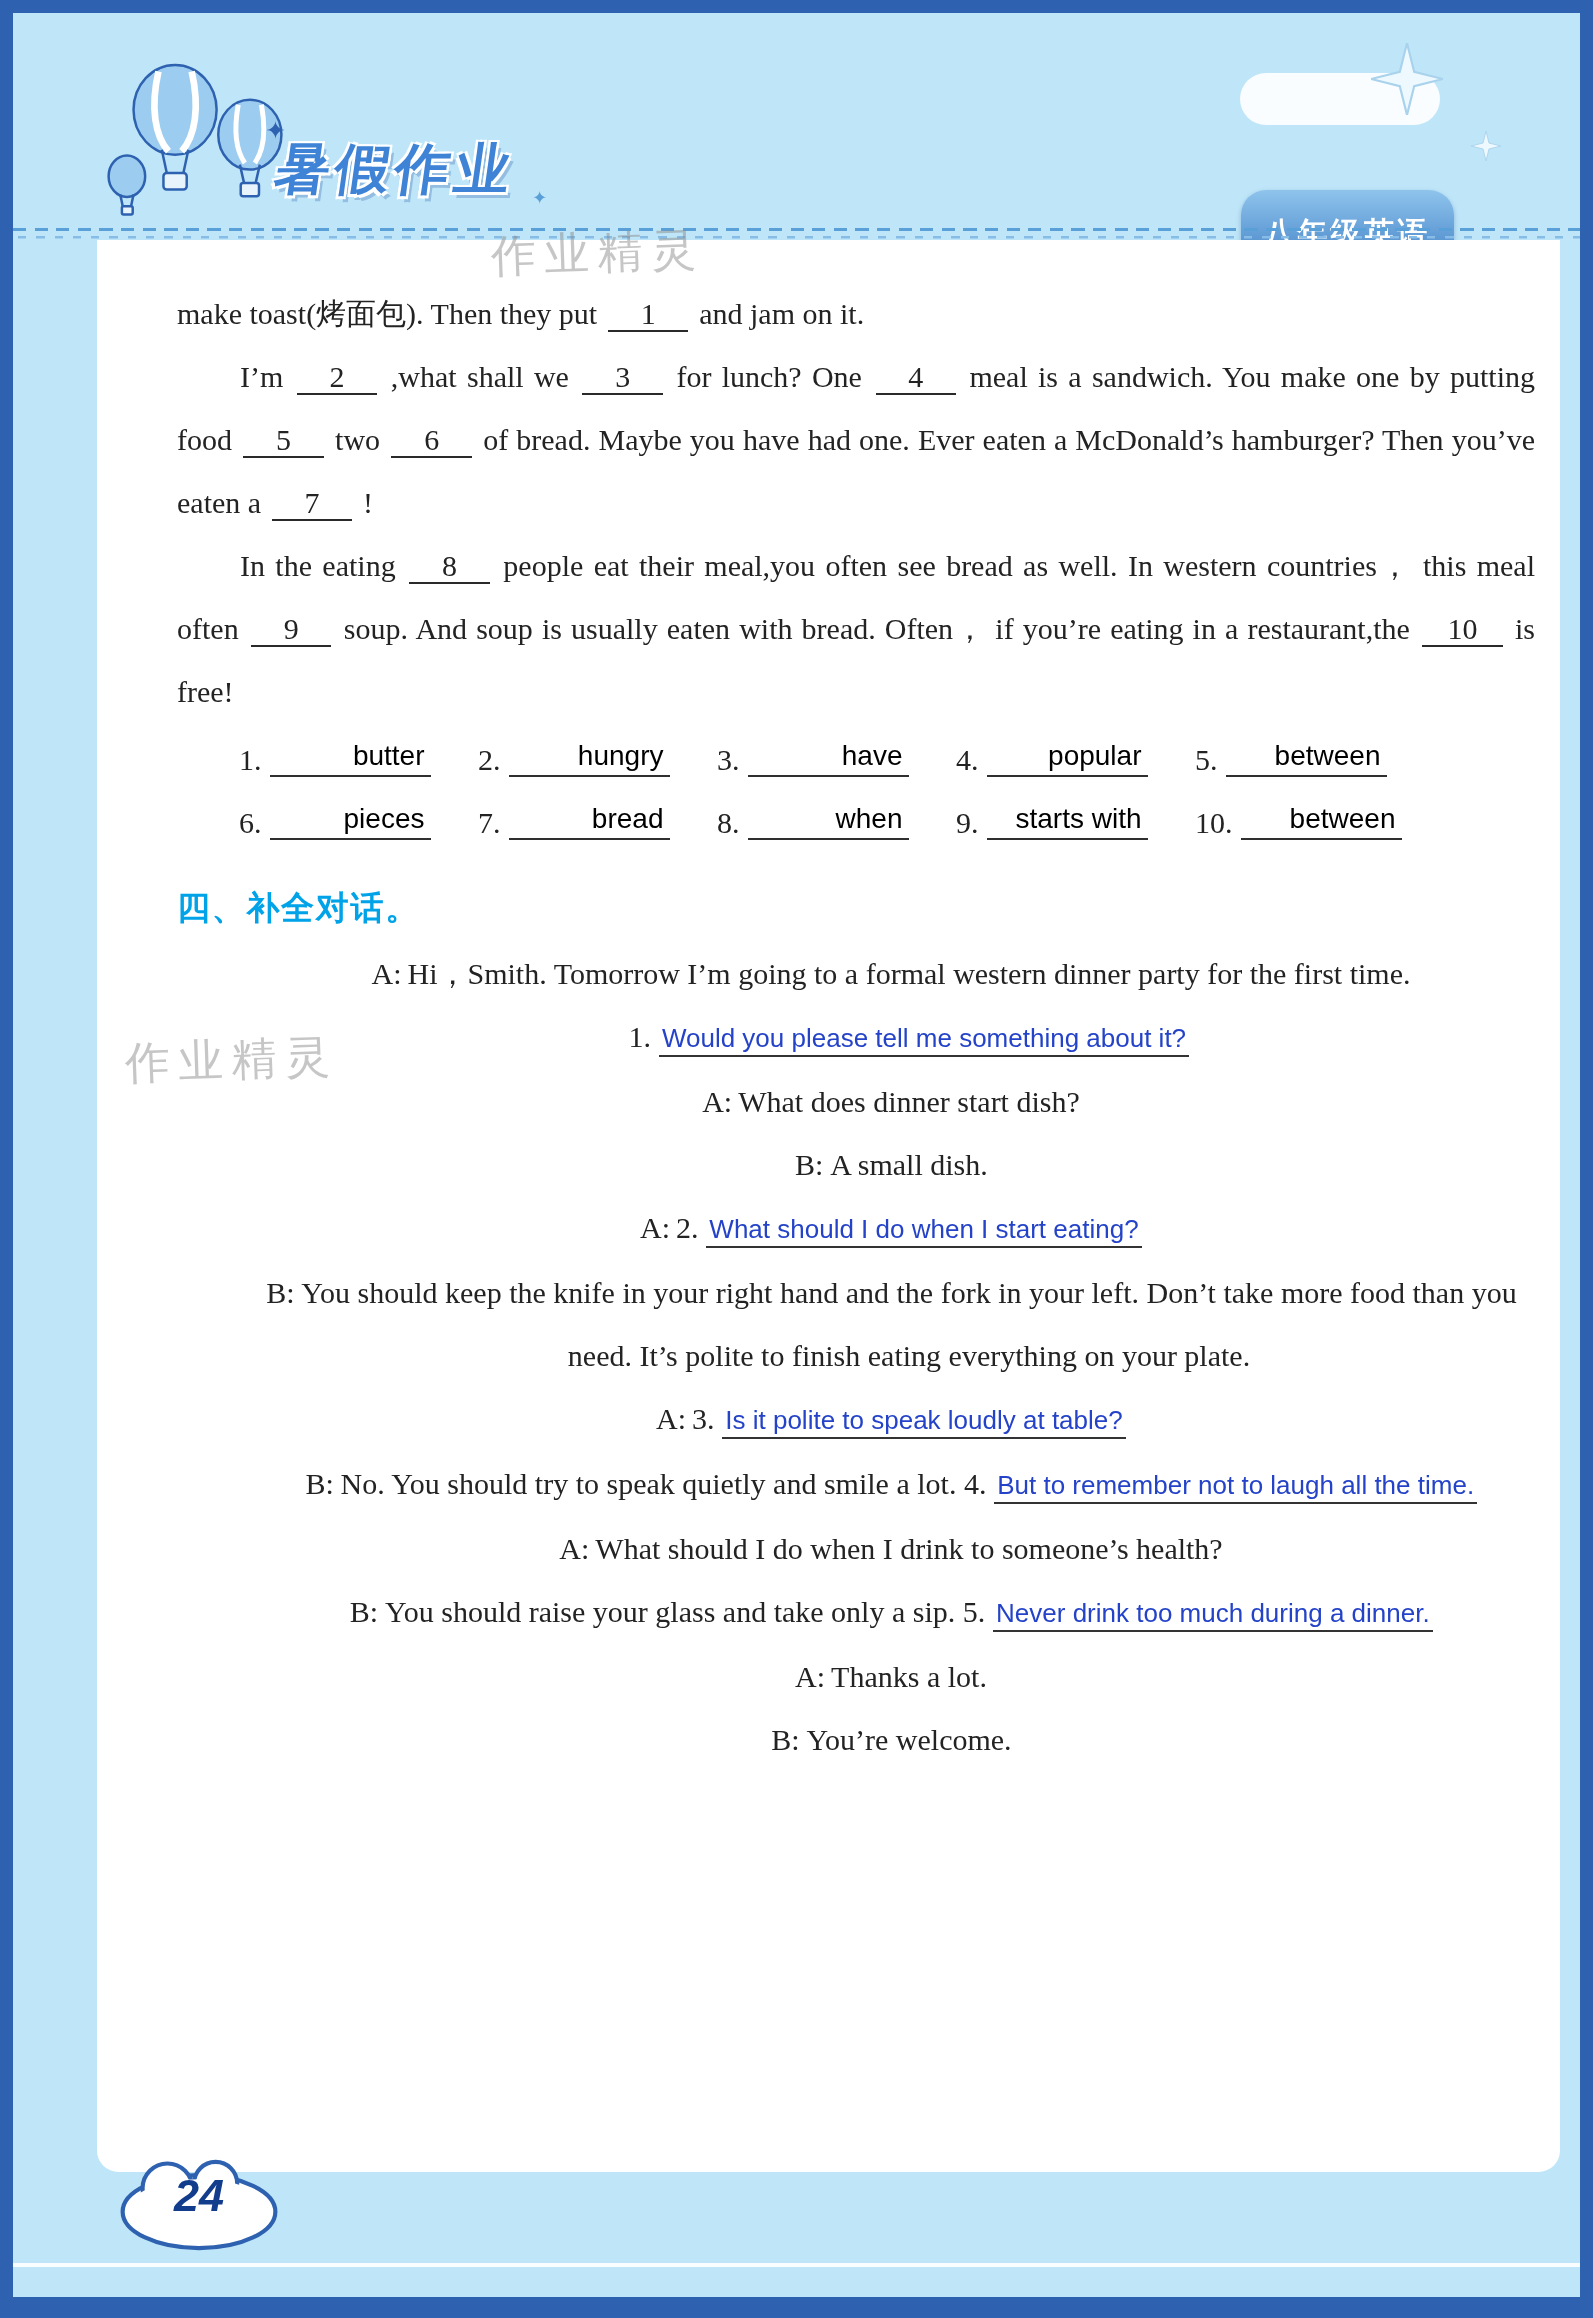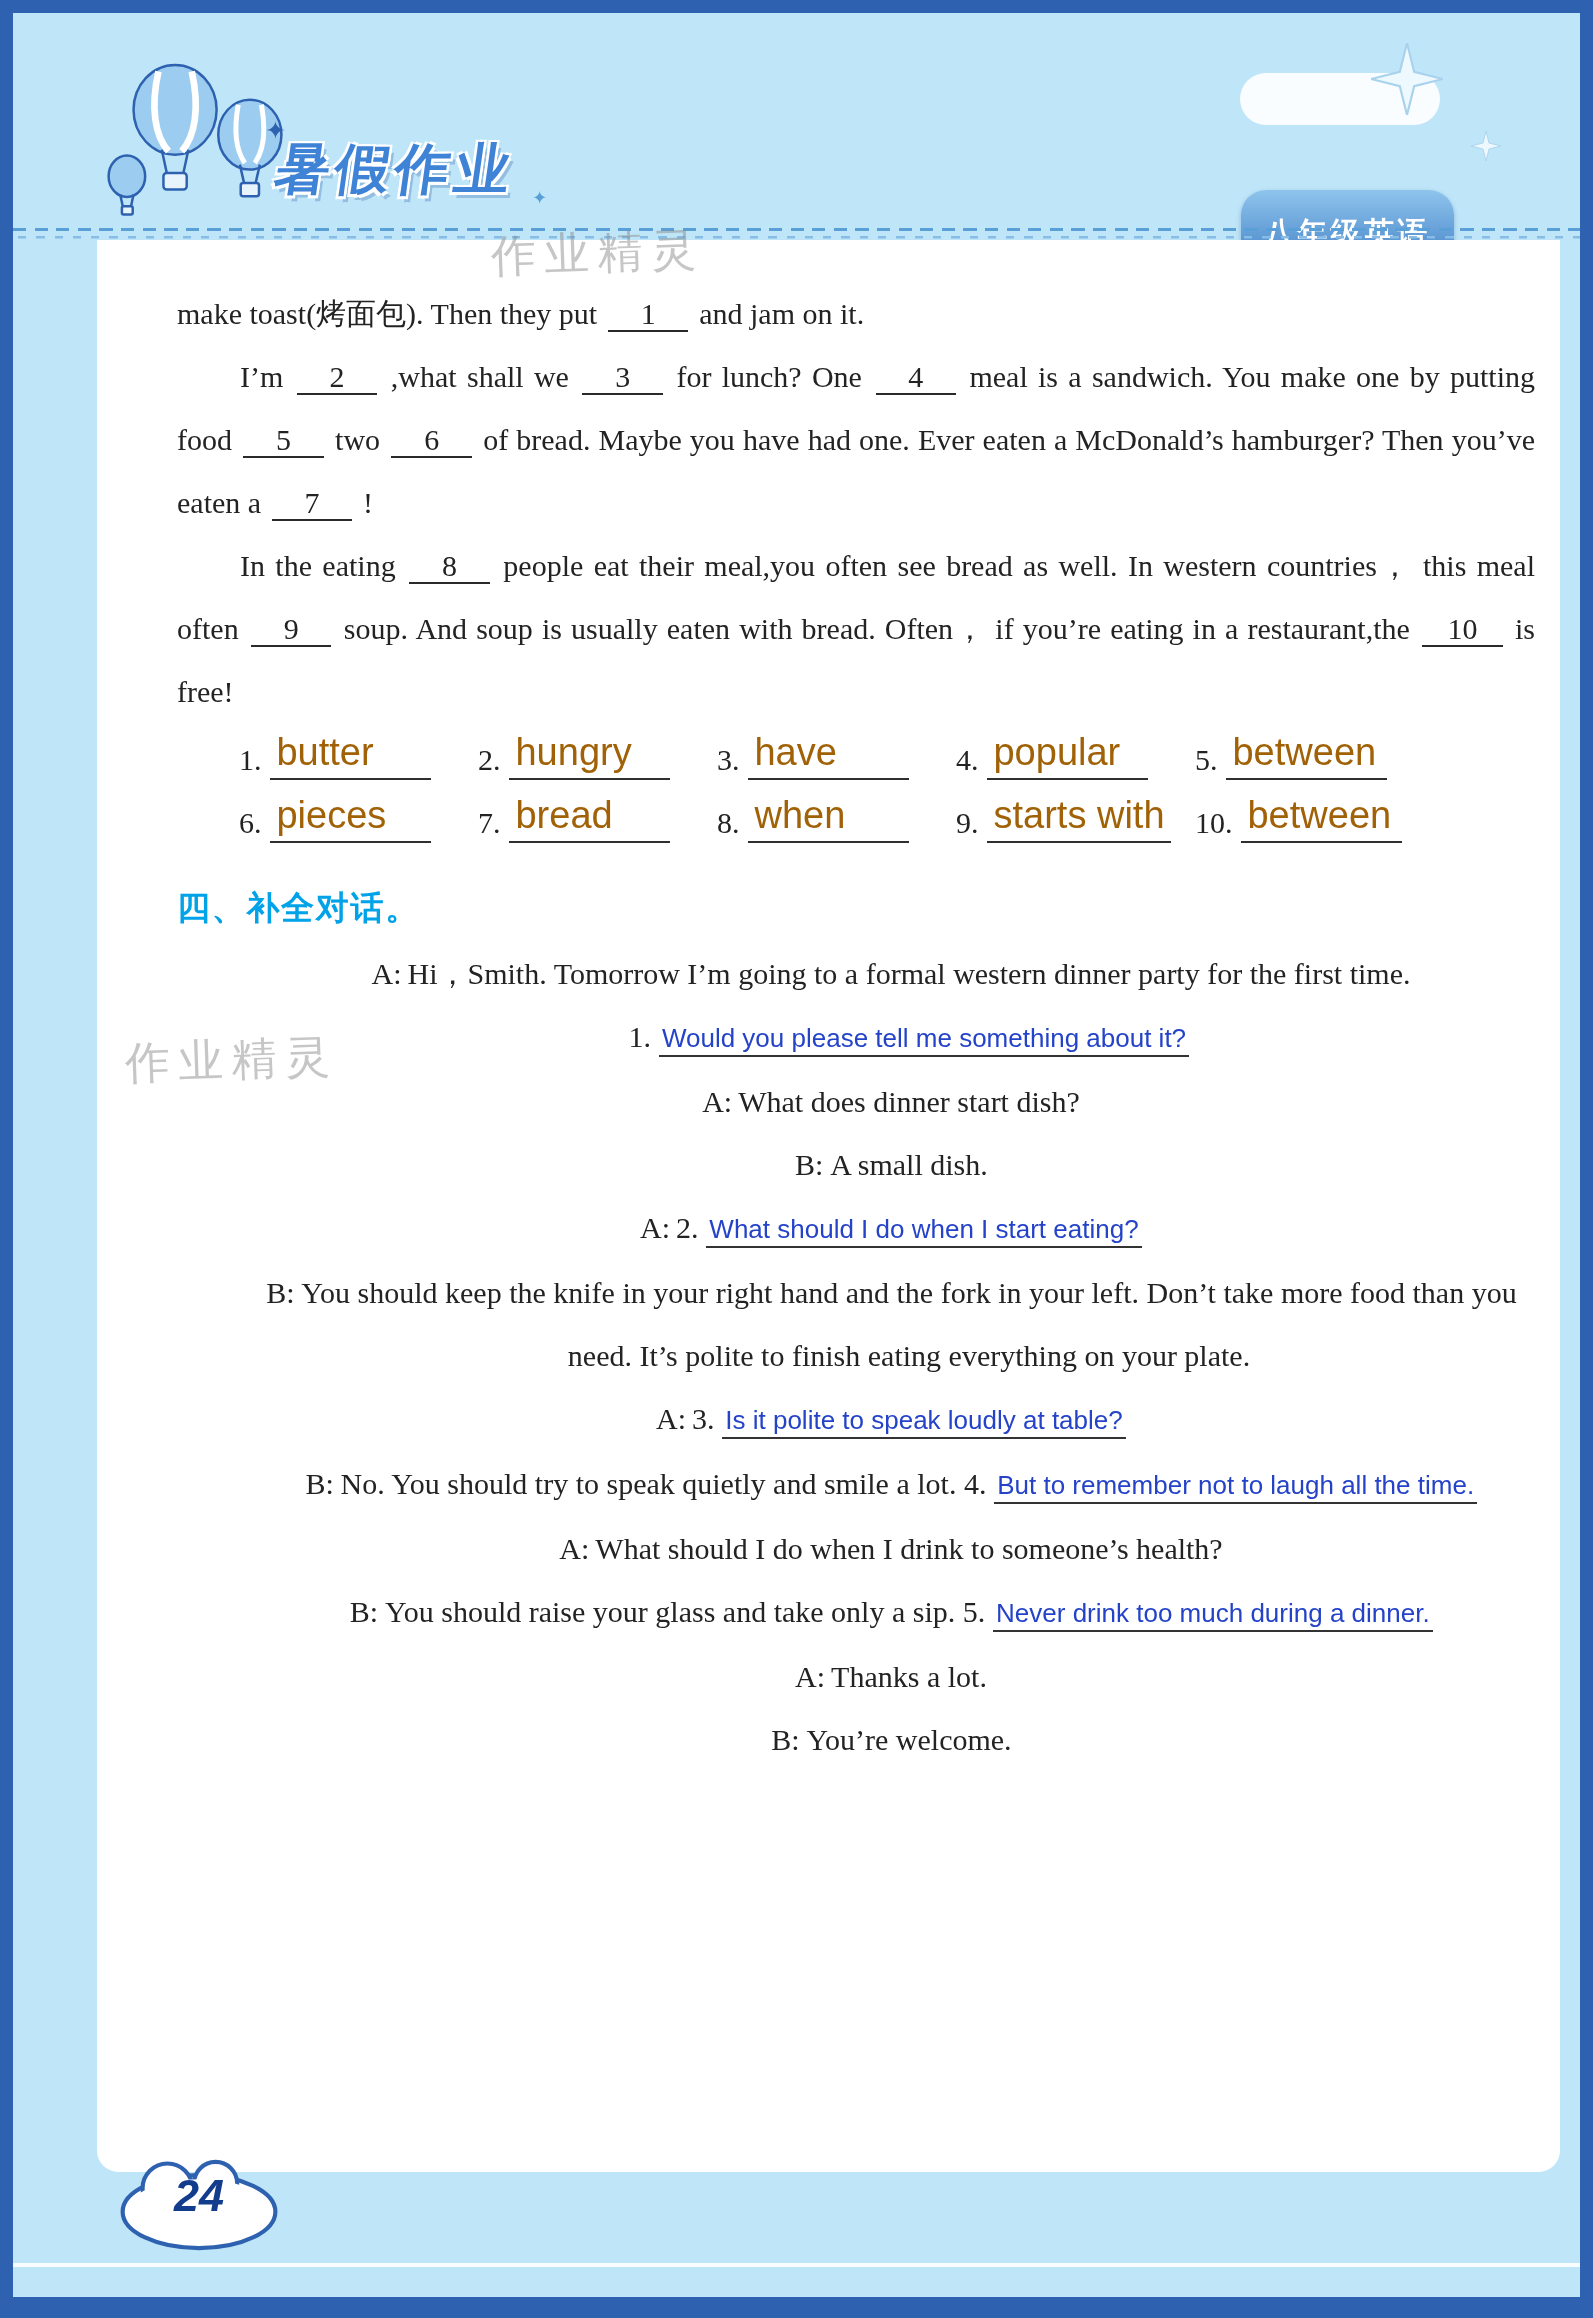--- a/index.html
+++ b/index.html
@@ -37,22 +37,22 @@
 
   .para{margin:0;text-align:justify;font-size:30px;line-height:63px;color:#232323;}
   .para.indent{text-indent:63px;}
   .blank{display:inline-block;min-width:67px;padding:0 6.7px;margin:0 3.3px;text-align:center;
          border-bottom:2.5px solid #2a2a2a;line-height:1.1;text-indent:0;}
 
   .answers{margin-top:5px;}
   .ans-row{display:flex;margin-left:62px;line-height:63px;align-items:baseline;}
   .ans-item{display:flex;width:239px;align-items:baseline;font-size:30px;}
   .ans-num{margin-right:8.3px;color:#232323;}
-  .ans-word{font-family:"Liberation Sans",sans-serif;font-size:38px;color:#a16207;
-            border-bottom:2.5px solid #2f2f2f;min-width:148px;text-align:left;line-height:1.25;
+  .ans-word{font-family:"Liberation Sans",sans-serif;font-size:28px;color:#000000;
+            border-bottom:2.5px solid #2f2f2f;min-width:148px;text-align:right;line-height:1.25;
             padding:0 6.7px 1.7px;transform:translateY(-5px);}
 
   .section-title{margin:21.6px 0 3.3px;font:bold 33px/63px "Liberation Sans",sans-serif;
                  color:#00a2e8;letter-spacing:1.7px;}
 
   .dlg-line{font-size:30px;line-height:63px;color:#232323;padding-left:106px;text-indent:-42px;text-align:center;}
   .speaker{display:inline-block;width:42px;text-indent:0;}
   .seg-ans{font-family:"Liberation Sans",sans-serif;font-size:26px;color:#2443c8;
            border-bottom:2.5px solid #333;padding:0 3.3px 1.7px;}
 

